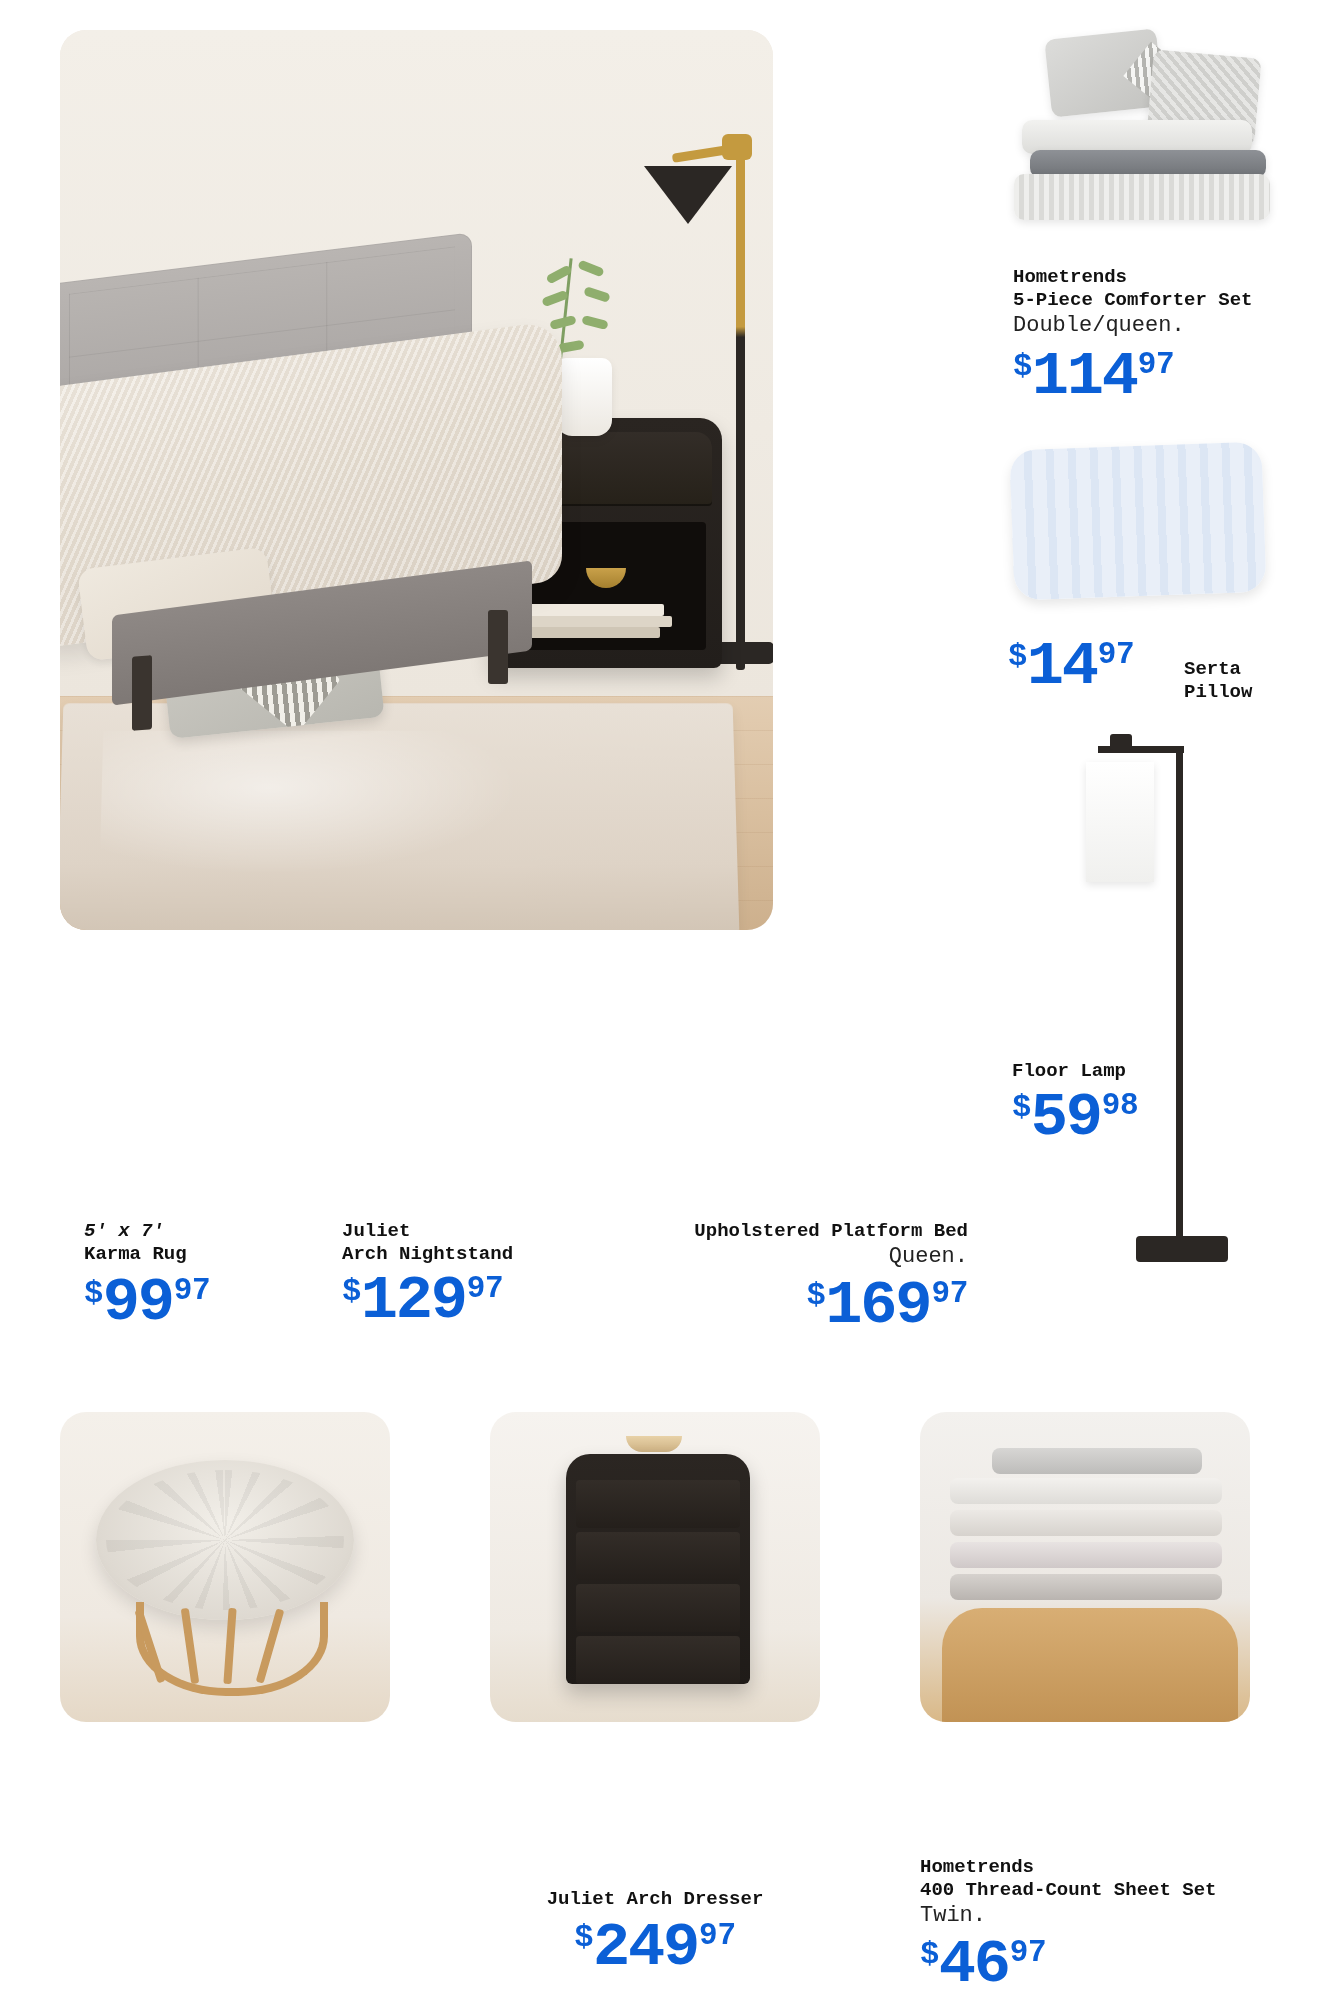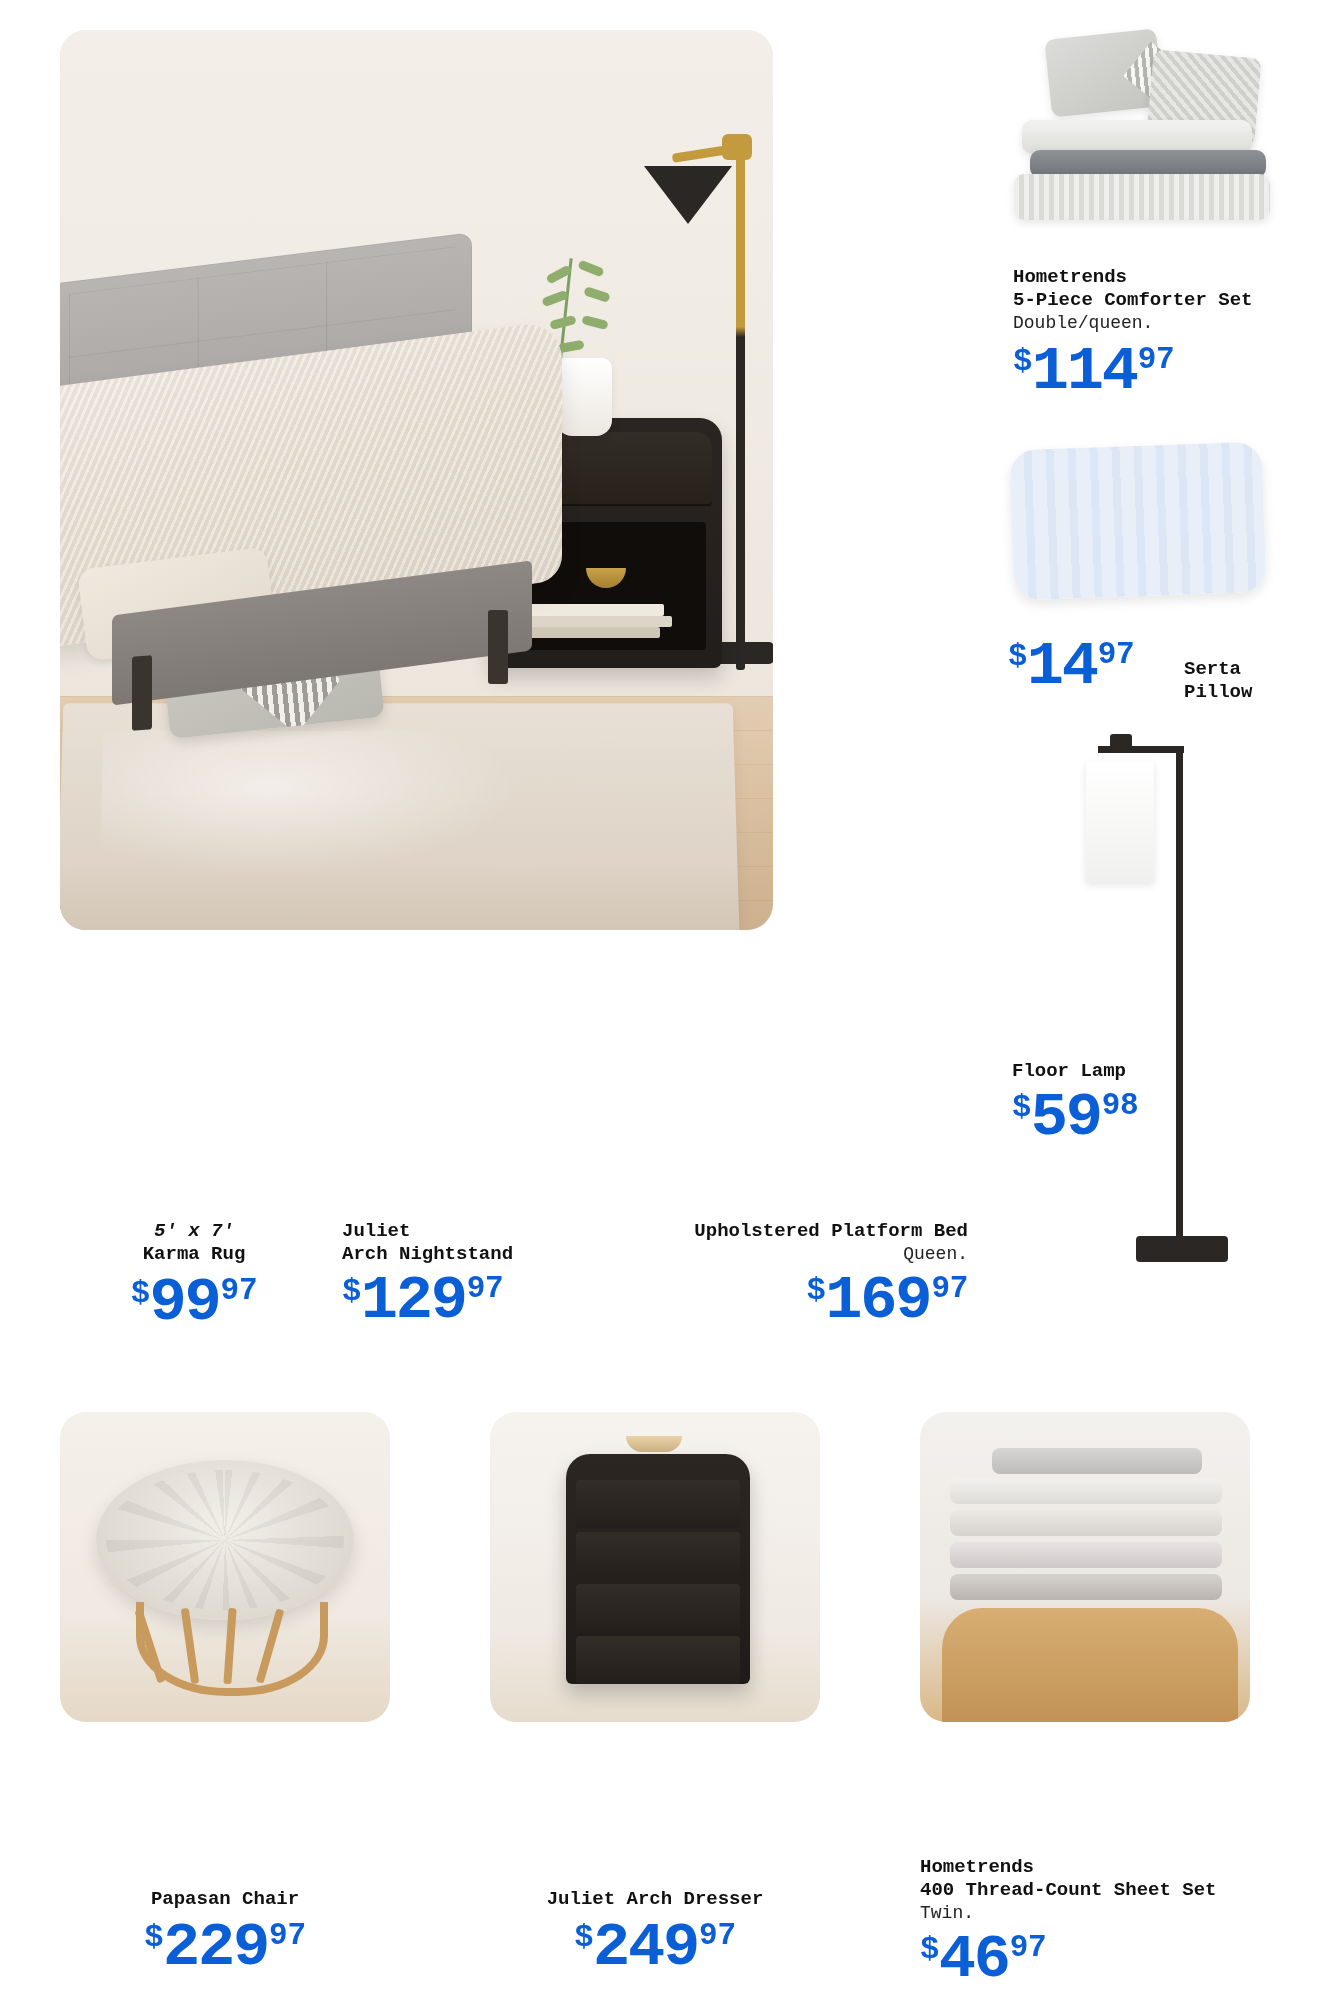--- a/index.html
+++ b/index.html
@@ -50,21 +50,21 @@
   }
 
   .label-bold {
     font-weight: 700;
     font-size: 19px;
     line-height: 1.22;
     color: #111;
   }
   .label-reg {
     font-weight: 400;
-    font-size: 18px;
+    font-size: 22px;
     line-height: 1.25;
     color: #222;
   }
 
   
   .hero {
     position: absolute;
     left: 60px;
     top: 22px;
     width: 713px;
@@ -437,21 +437,21 @@
     <div class="fl-base"></div>
   </div>
 
   <div class="cap" style="left:1012px; top:1052px; width:230px; text-align:left;">
     <div class="label-bold">Floor Lamp</div>
     <div class="price" style="font-size:62px; margin-top:4px;">
       <span class="cur">$</span><span class="whole">59</span><span class="cents">98</span>
     </div>
   </div>
 
-  <div class="cap" style="left:84px; top:1212px; width:220px;text-align:center;">
+  <div class="cap" style="left:84px; top:1212px; width:220px;">
     <div class="label-bold" style="font-style:italic;">5' x 7'</div>
     <div class="label-bold">Karma Rug</div>
     <div class="price" style="font-size:62px; margin-top:6px;">
       <span class="cur">$</span><span class="whole">99</span><span class="cents">97</span>
     </div>
   </div>
 
   <div class="cap" style="left:342px; top:1212px; width:260px;">
     <div class="label-bold">Juliet</div>
     <div class="label-bold">Arch Nightstand</div>
@@ -470,26 +470,20 @@
 
   <div class="card-img papasan-img">
     <div class="papasan-seat"></div>
     <div class="papasan-stand"></div>
     <div class="papasan-rod" style="left:86px;  transform:rotate(-18deg);"></div>
     <div class="papasan-rod" style="left:126px; transform:rotate(-8deg);"></div>
     <div class="papasan-rod" style="left:166px; transform:rotate(4deg);"></div>
     <div class="papasan-rod" style="left:206px; transform:rotate(16deg);"></div>
   </div>
 
-  <div class="cap" style="left:60px; top:1880px; width:330px; text-align:center;">
-    <div class="label-bold">Papasan Chair</div>
-    <div class="price" style="font-size:62px; margin-top:6px;">
-      <span class="cur">$</span><span class="whole">229</span><span class="cents">97</span>
-    </div>
-  </div>
 
   <div class="card-img dresser-img">
     <div class="dbowl"></div>
     <div class="dresser-body">
       <div class="dd" style="top:26px;"></div>
       <div class="dd" style="top:78px;"></div>
       <div class="dd" style="top:130px;"></div>
       <div class="dd" style="top:182px;"></div>
     </div>
   </div>

